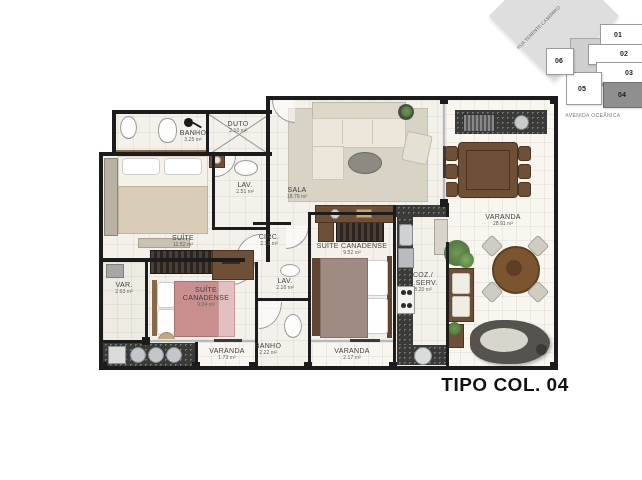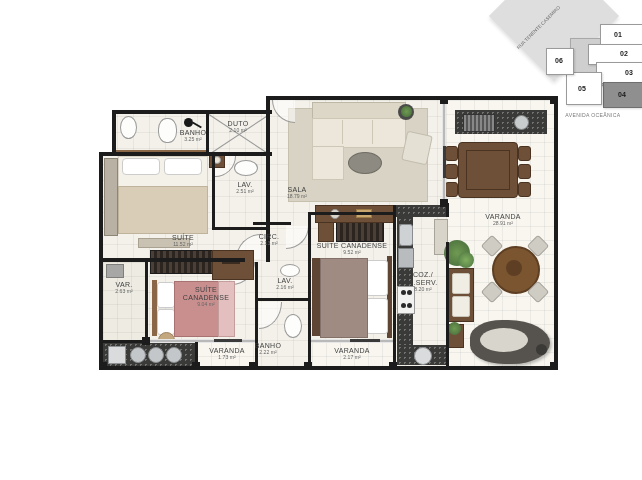--- a/index.html
+++ b/index.html
@@ -289,20 +289,21 @@
     </div>
   <div class="lbl" style="left:268px;top:349px;">
     <span class="rn">BANHO</span>
       <span class="ra">2.22 m²</span>
     </div>
   <div class="lbl" style="left:352px;top:354px;">
     <span class="rn">VARANDA</span>
       <span class="ra">2.17 m²</span>
     </div>
 
+  <div class="title">TIPO COL. 04</div>
 </div>
 
 <div class="kp">
   <div class="kp-diamond"></div>
   <div class="kp-street-diag">RUA TENENTE CASEMIRO</div>
 
   <div class="kp-box" style="left:54px;top:38px;width:36px;height:46px;background:#cfcfcf;border-color:#a8a8a8;"></div>
   <div class="kp-box" style="left:84px;top:24px;width:42px;height:20px;"></div>
   <div class="kp-box" style="left:72px;top:44px;width:54px;height:19px;"></div>
   <div class="kp-box" style="left:80px;top:62px;width:46px;height:20px;"></div>

